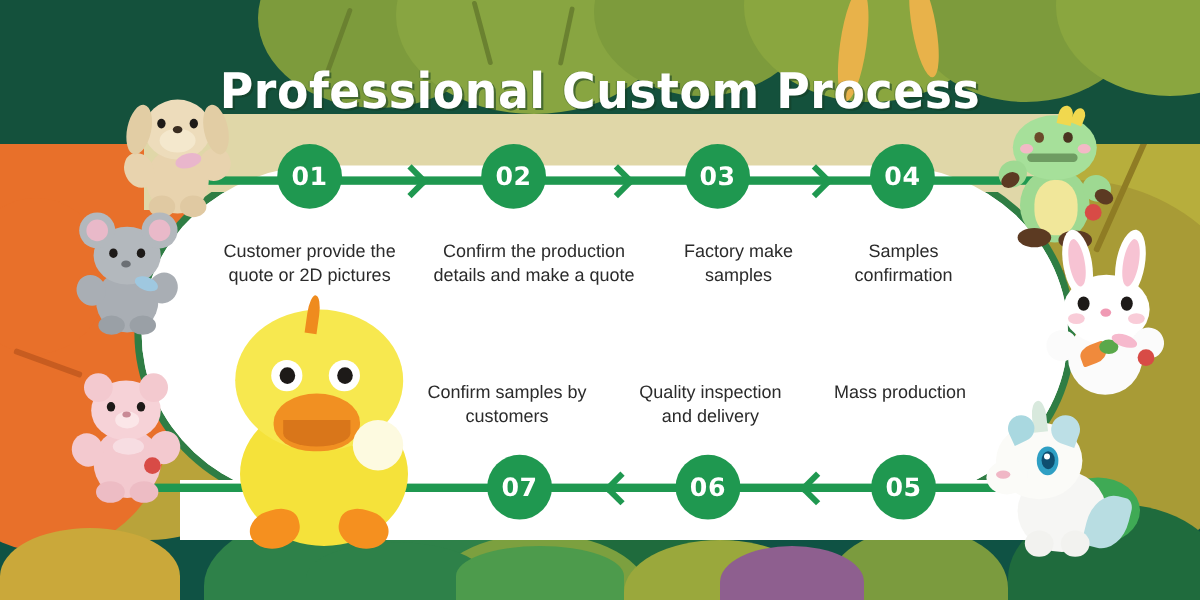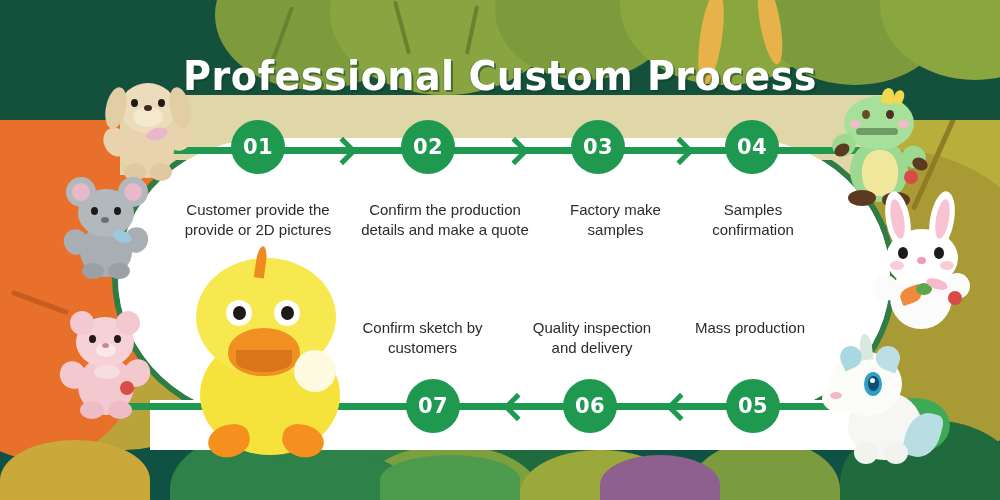--- a/index.html
+++ b/index.html
@@ -203,21 +203,21 @@
     </div>
   <div class="step" style="left:571px;top:120px;">
       <span>03</span>
     </div>
   <div class="step" style="left:725px;top:120px;">
       <span>04</span>
     </div>
 
   <div class="caption" style="left:158px;top:200px;width:200px;">
     <div>Customer provide the</div>
-    <div>provide or 2D pictures</div>
+    <div>quote or 2D pictures</div>
   </div>
   <div class="caption" style="left:345px;top:200px;width:200px;">
     <div>Confirm the production</div>
     <div>details and make a quote</div>
   </div>
   <div class="caption" style="left:538px;top:200px;width:155px;">
     <div>Factory make</div>
     <div>samples</div>
   </div>
   <div class="caption" style="left:678px;top:200px;width:150px;">
@@ -229,21 +229,21 @@
       <span>07</span>
     </div>
   <div class="step" style="left:563px;top:379px;">
       <span>06</span>
     </div>
   <div class="step" style="left:726px;top:379px;">
       <span>05</span>
     </div>
 
   <div class="caption" style="left:335px;top:318px;width:175px;">
-    <div>Confirm  sketch by</div>
+    <div>Confirm  samples by</div>
     <div>customers</div>
   </div>
   <div class="caption" style="left:512px;top:318px;width:160px;">
     <div>Quality inspection</div>
     <div>and delivery</div>
   </div>
   <div class="caption" style="left:675px;top:318px;width:150px;">
     <div>Mass production</div>
   </div>
 

